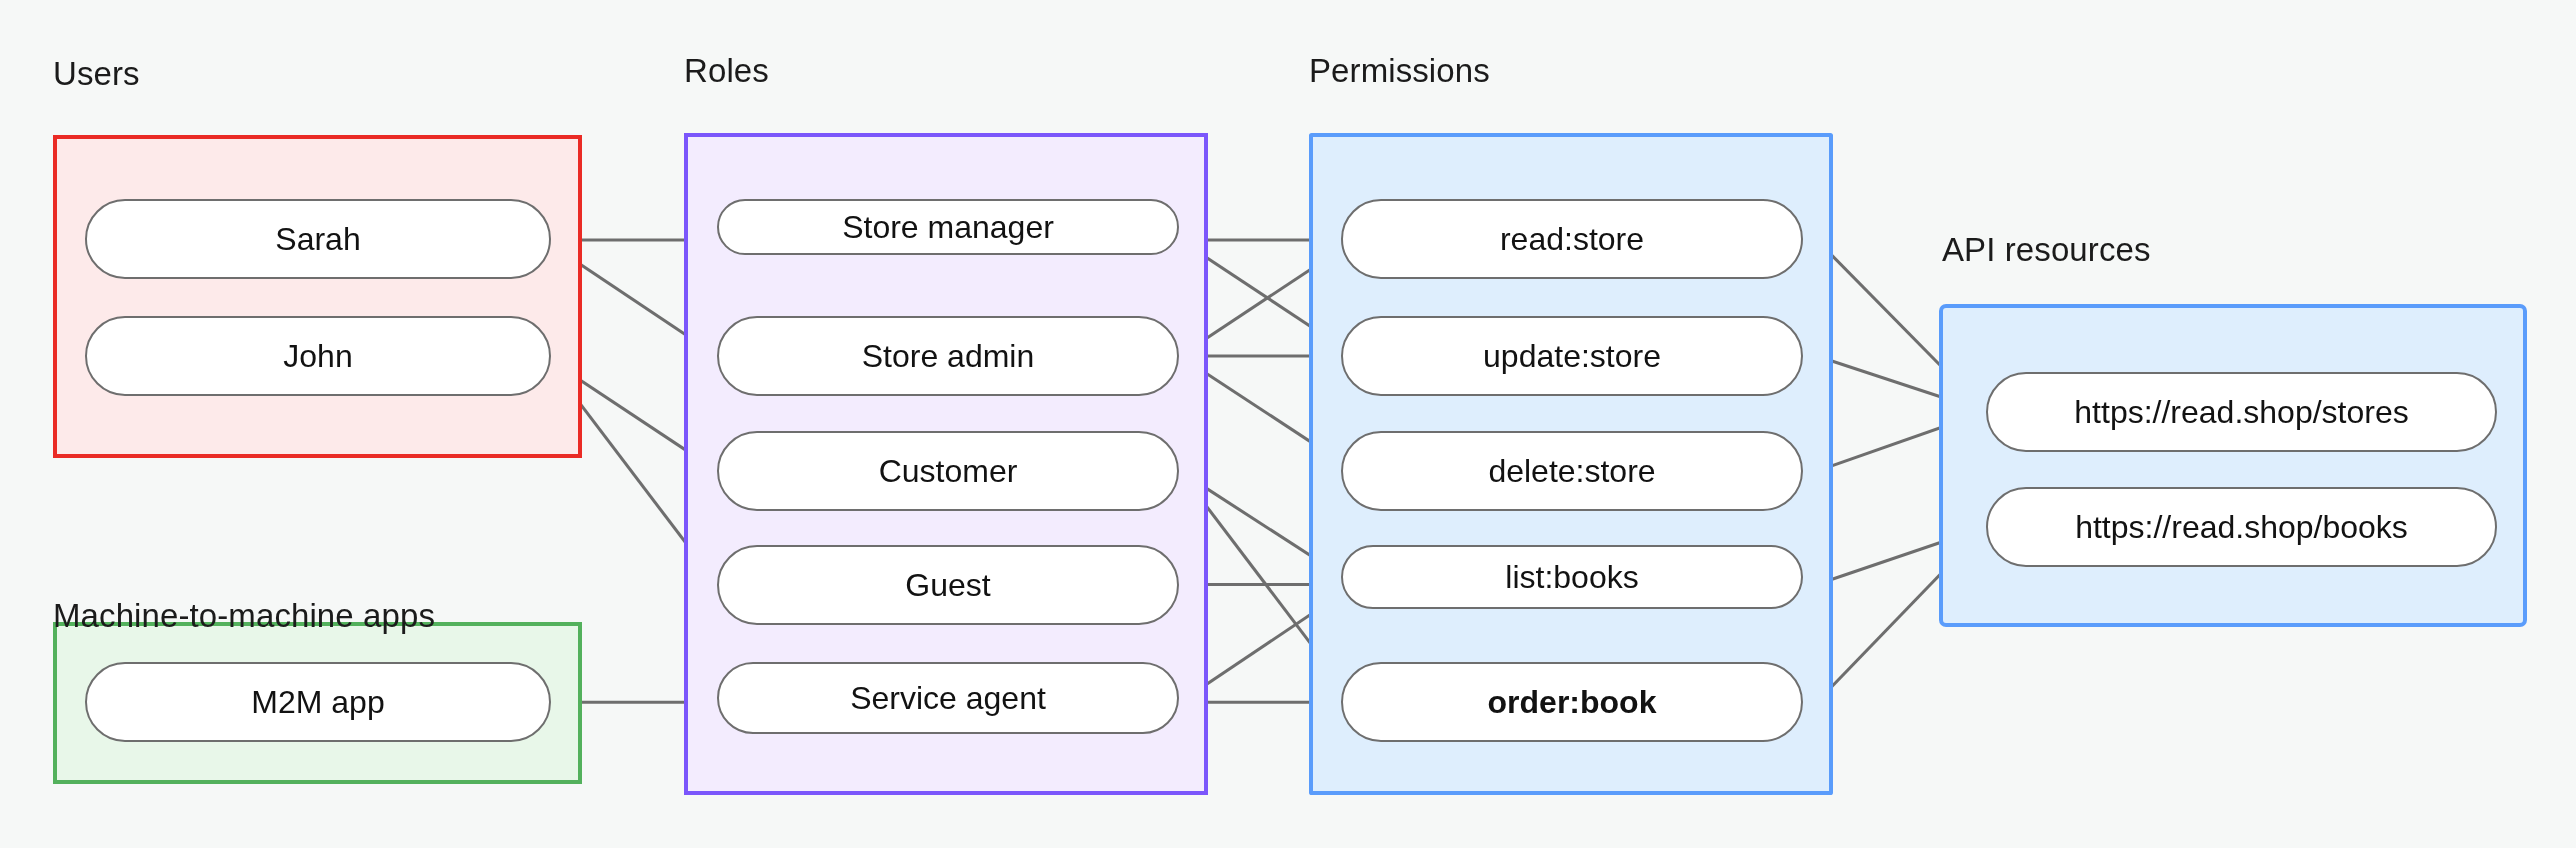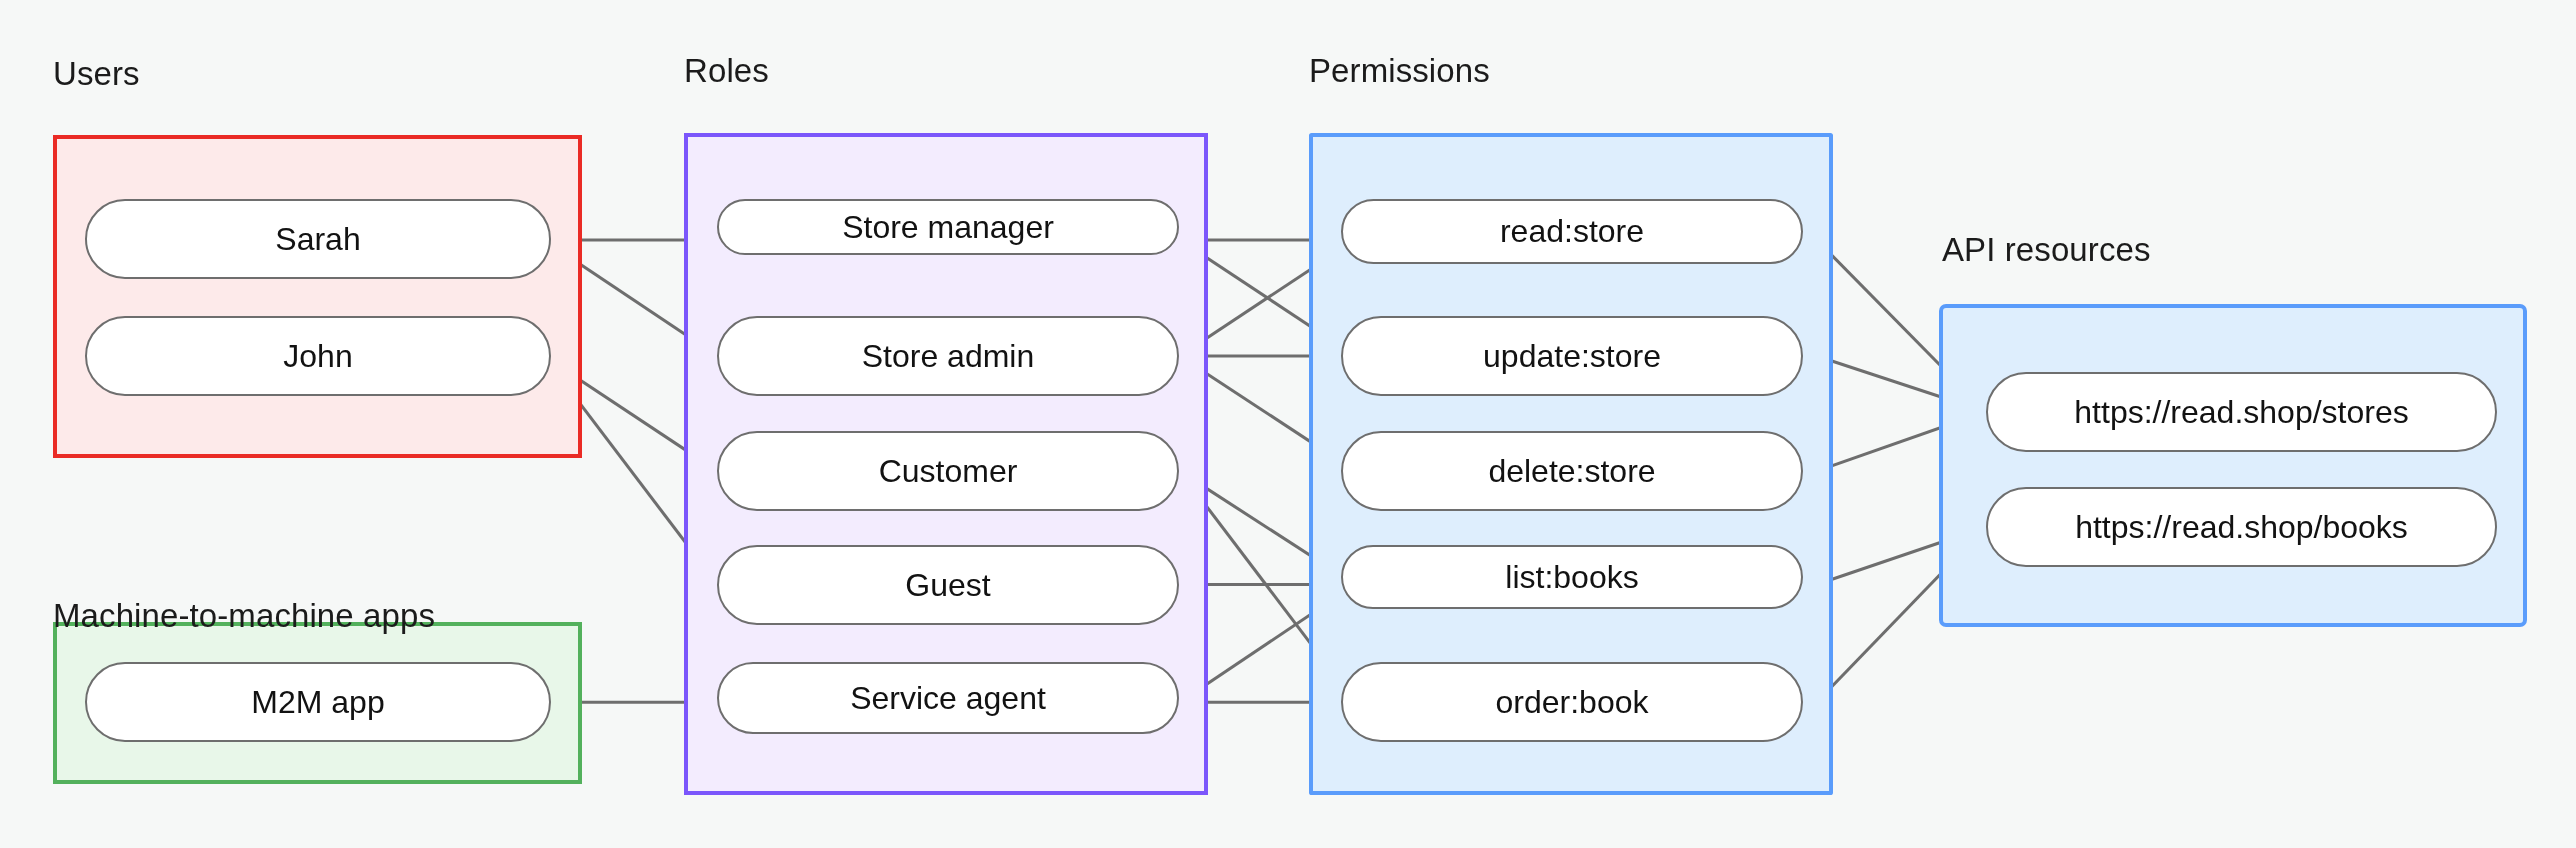--- a/index.html
+++ b/index.html
@@ -125,25 +125,25 @@
   <div class="group-title" style="left:684px; top:52px;">Roles</div>
   <div class="group grp-roles" style="left:684px; top:133px; width:524px; height:662px;"></div>
   <div class="node" style="left:717px; top:199px; width:462px; height:56px;">Store manager</div>
   <div class="node" style="left:717px; top:431px; width:462px; height:80px;">Customer</div>
   <div class="node" style="left:717px; top:316px; width:462px; height:80px;">Store admin</div>
   <div class="node" style="left:717px; top:545px; width:462px; height:80px;">Guest</div>
   <div class="node" style="left:717px; top:662px; width:462px; height:72px;">Service agent</div>
 
   <div class="group-title" style="left:1309px; top:52px;">Permissions</div>
   <div class="group grp-perms" style="left:1309px; top:133px; width:524px; height:662px;"></div>
-  <div class="node" style="left:1341px; top:199px; width:462px; height:65px;">read:store</div>
+  <div class="node" style="left:1341px; top:199px; width:462px; height:80px;">read:store</div>
   <div class="node" style="left:1341px; top:316px; width:462px; height:80px;text-align:right;">update:store</div>
   <div class="node" style="left:1341px; top:431px; width:462px; height:80px;">delete:store</div>
   <div class="node" style="left:1341px; top:545px; width:462px; height:64px;">list:books</div>
-  <div class="node" style="left:1341px; top:662px; width:462px; height:80px;">order:book</div>
+  <div class="node" style="left:1341px; top:662px; width:462px; height:80px;font-weight:bold;">order:book</div>
 
   <div class="group-title" style="left:1942px; top:231px;">API resources</div>
   <div class="group grp-api" style="left:1939px; top:304px; width:588px; height:323px;"></div>
   <div class="node" style="left:1986px; top:372px; width:511px; height:80px;">https://read.shop/stores</div>
   <div class="node" style="left:1986px; top:487px; width:511px; height:80px;">https://read.shop/books</div>
 
 </div>
 
 
 </body></html>

